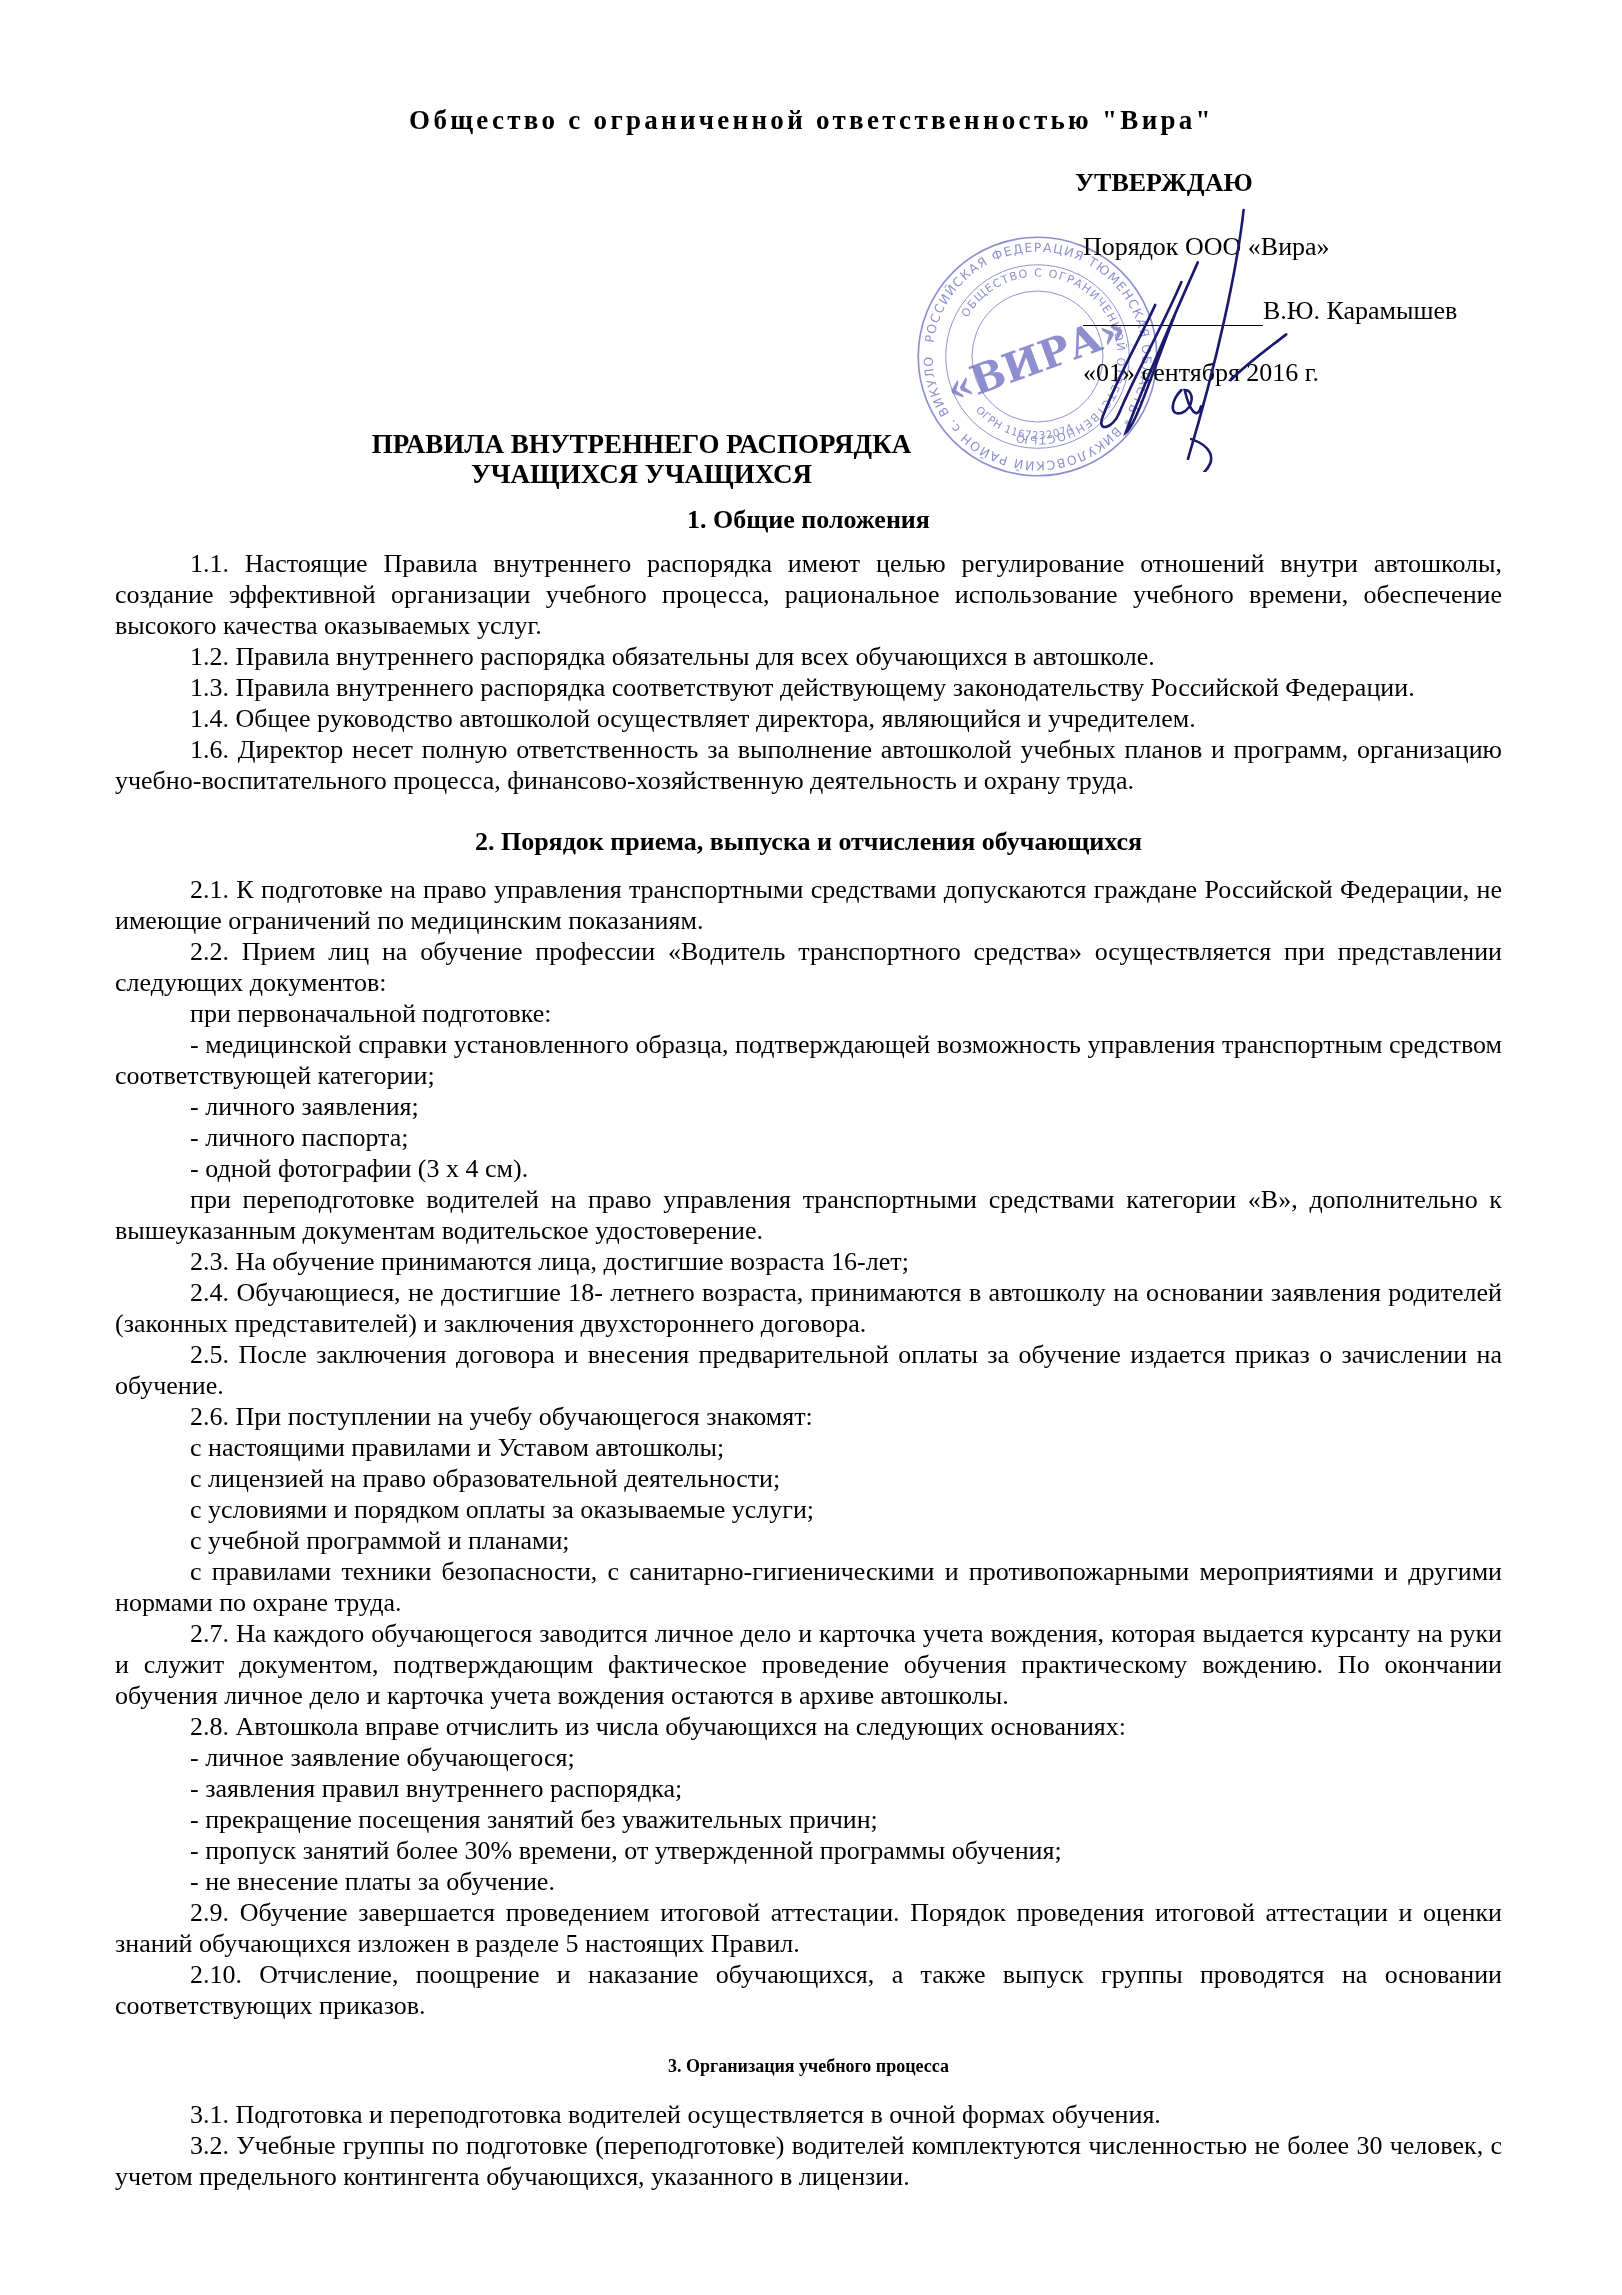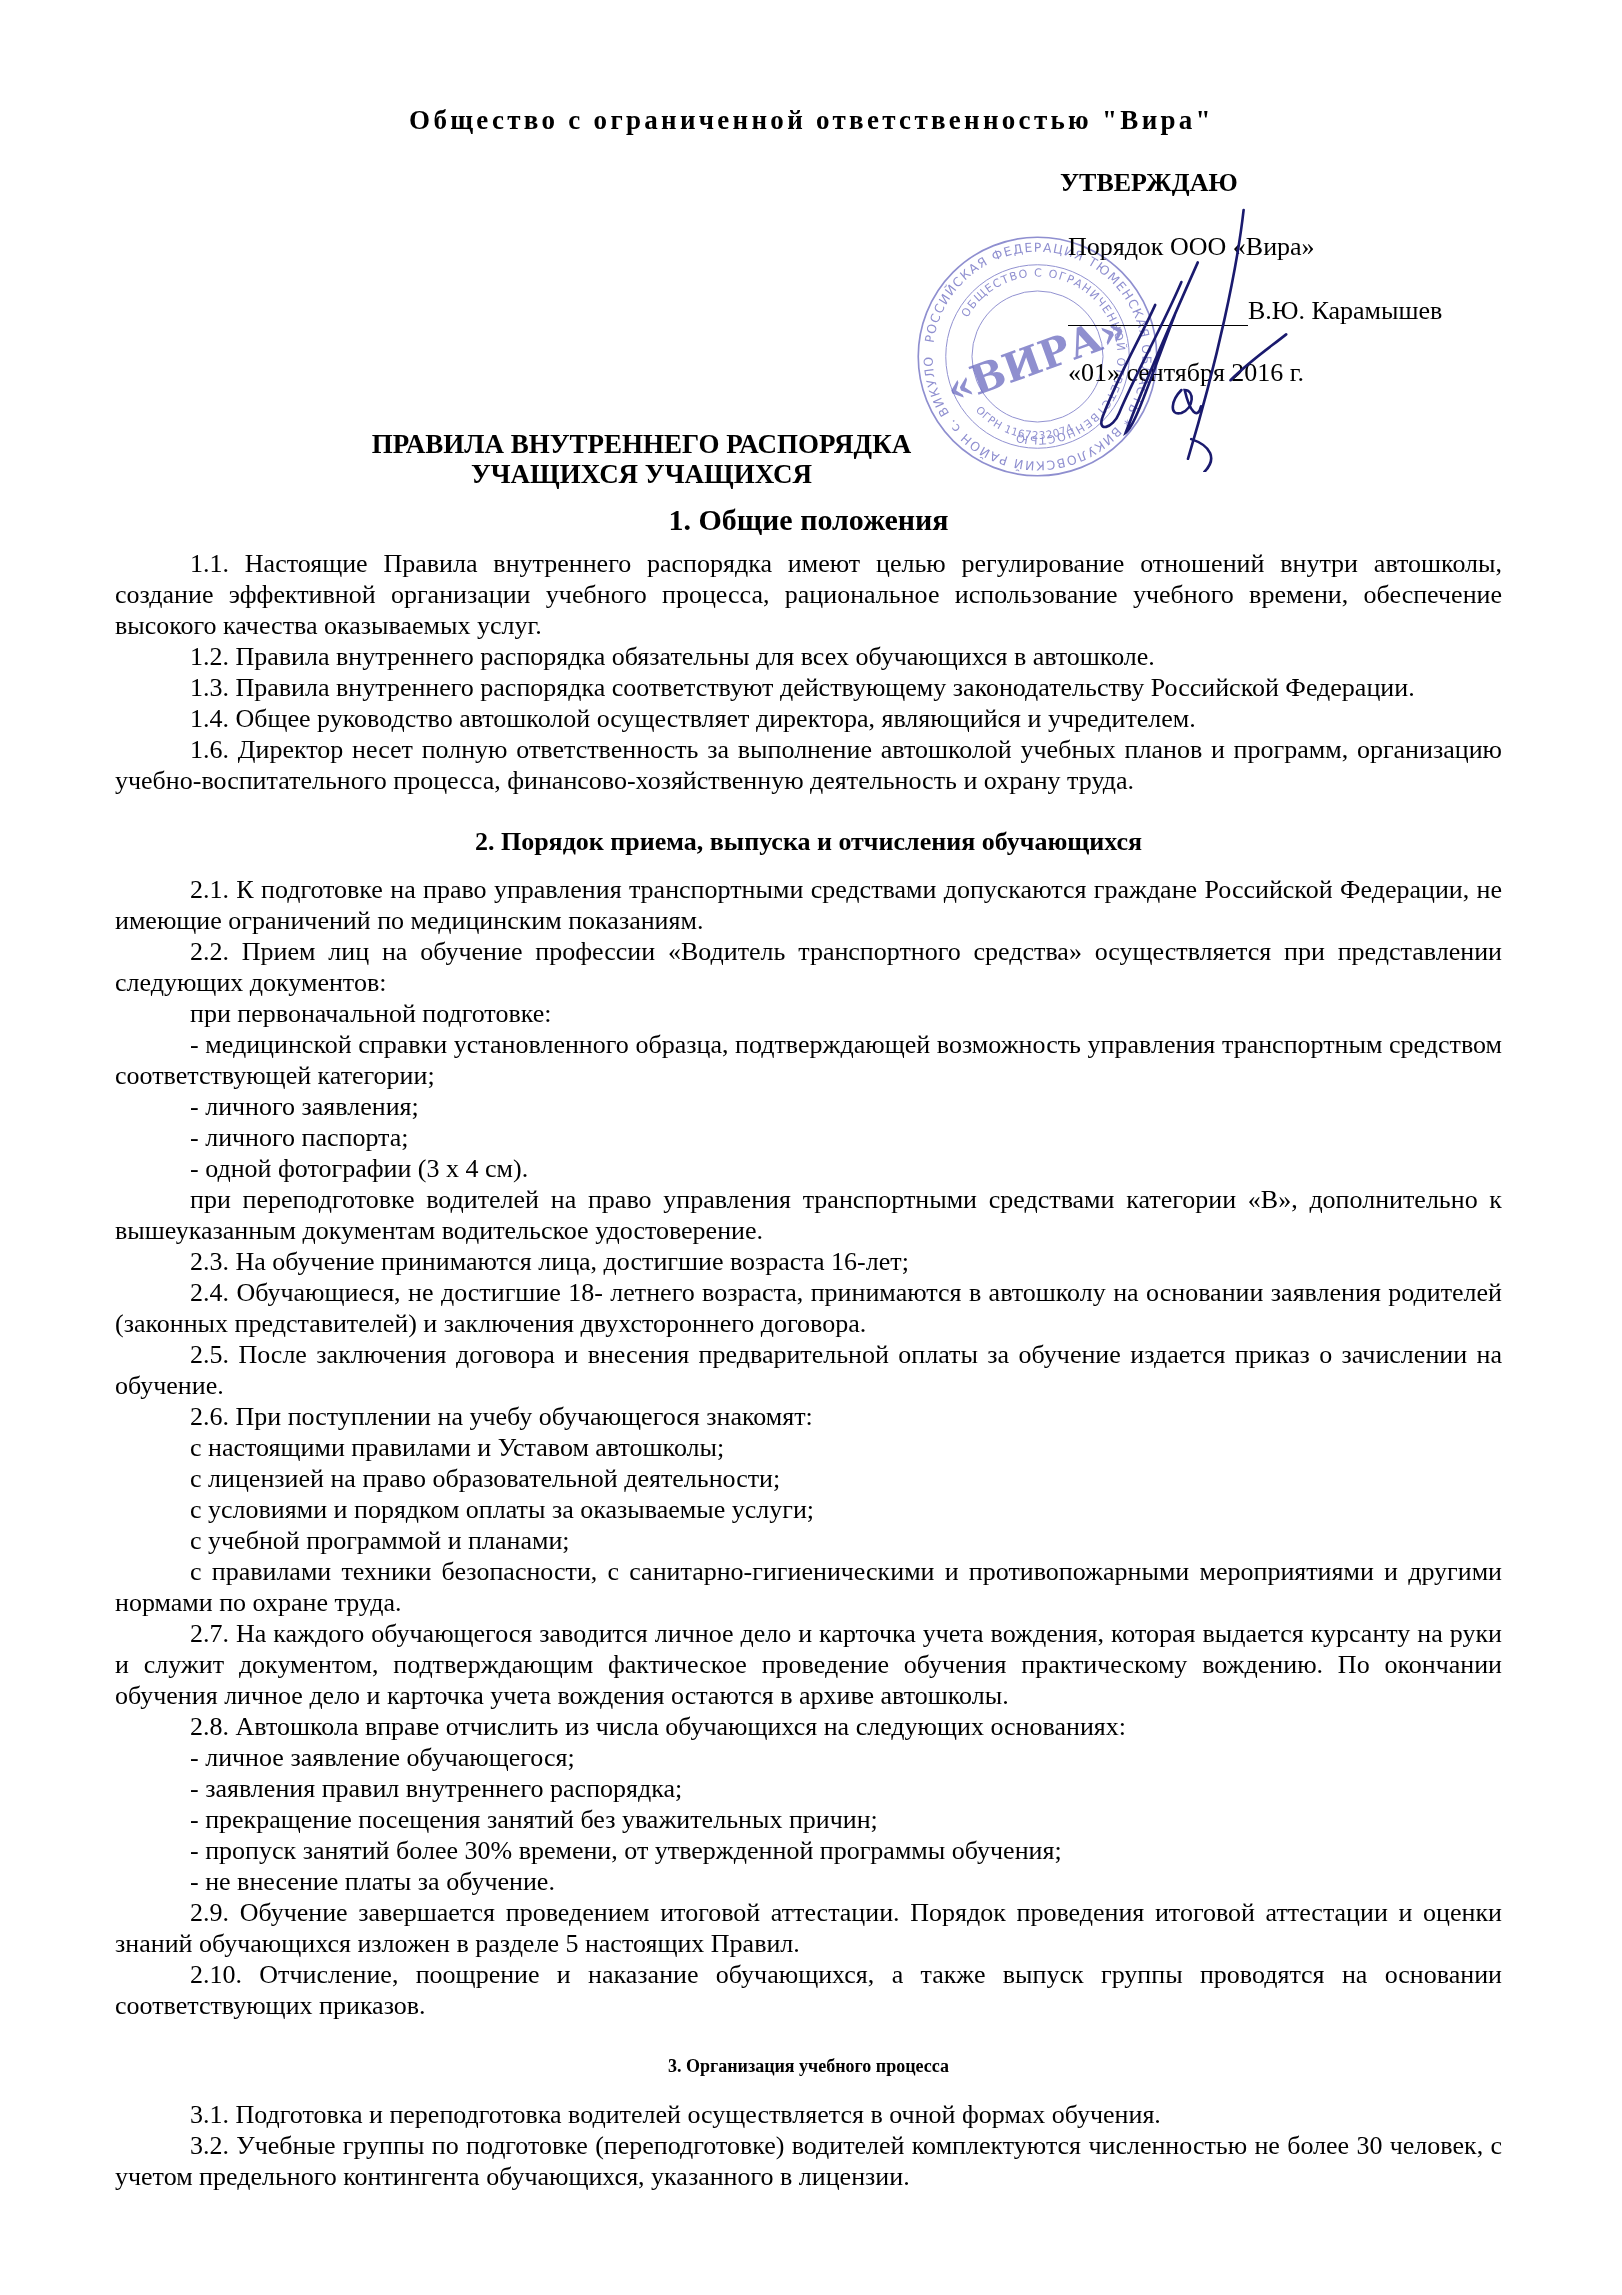--- a/index.html
+++ b/index.html
@@ -2,21 +2,21 @@
 <html style="font-size:10.5px"><head>
 <meta charset="utf-8">
 <style>
   html, body { margin: 0; padding: 0; background: #ffffff; }
   body { width: 1623px; height: 2295px; position: relative; overflow: hidden;
          font-family: "Liberation Serif", "DejaVu Serif", serif; color: #000; }
   .org-title { position: absolute; top: 105px; left: 0; width: 1623px; text-align: center;
                font-size: 27px; font-weight: bold; letter-spacing: 3.3px; }
   .approve { position: absolute; left: 1060px; top: 167px; font-size: 26px; line-height: 31px; }
   .approve .heading { font-weight: bold; }
-  .approve .row { position: absolute; white-space: nowrap; }
+  .approve .row { position: absolute; white-space: nowrap; margin-left: 15px; }
   .sig-line { display: inline-block; width: 180px; border-bottom: 1.3px solid #000; height: 25px; vertical-align: bottom; }
   .stamp { position: absolute; left: 913px; top: 232px; width: 249px; height: 249px; }
   .signature { position: absolute; left: 1021px; top: 164px; width: 275px; height: 308px; }
   .doc-title { position: absolute; top: 429px; left: 0; width: 1283px; text-align: center;
                font-size: 27px; font-weight: bold; line-height: 30px; }
   .content { position: absolute; top: 504px; left: 115px; width: 1387px; font-size: 26px; line-height: 31px; }
   .sec-head { text-align: center; font-weight: bold; margin: 0; }
   .sec-head.first { margin-bottom: 13px; }
   .sec-head.mid { margin-top: 30px; margin-bottom: 17px; }
   .p { margin: 0; text-align: justify; text-indent: 75px; }
@@ -66,21 +66,21 @@
       <path d="M260,420 C290,430 300,450 280,470"></path>
     </g>
   </svg>
 
   <div class="doc-title">
     <div>ПРАВИЛА ВНУТРЕННЕГО РАСПОРЯДКА</div>
     <div>УЧАЩИХСЯ  УЧАЩИХСЯ</div>
   </div>
 
   <div class="content">
-    <h2 class="sec-head first" style="font-size:30px;">1. Общие положения</h2>
+    <h2 class="sec-head first" style="font-size:26px;">1. Общие положения</h2>
     <p class="p">1.1. Настоящие Правила внутреннего распорядка имеют целью регулирование отношений внутри автошколы, создание эффективной организации учебного процесса, рациональное использование учебного времени, обеспечение высокого качества оказываемых услуг.</p>
     <p class="p">1.2. Правила внутреннего распорядка обязательны для всех обучающихся в автошколе.</p>
     <p class="p">1.3. Правила внутреннего распорядка соответствуют действующему законодательству Российской Федерации.</p>
     <p class="p">1.4. Общее руководство автошколой осуществляет директора, являющийся и учредителем.</p>
     <p class="p">1.6. Директор несет полную ответственность за выполнение автошколой учебных планов и программ, организацию учебно-воспитательного процесса, финансово-хозяйственную деятельность и охрану труда.</p>
 
     <h2 class="sec-head mid" style="font-size:26px;">2. Порядок приема, выпуска и отчисления обучающихся</h2>
     <p class="p">2.1. К подготовке на право управления транспортными средствами допускаются граждане Российской Федерации, не имеющие ограничений по медицинским показаниям.</p>
     <p class="p">2.2. Прием лиц на обучение профессии «Водитель транспортного средства» осуществляется при представлении следующих документов:</p>
     <p class="p">при первоначальной подготовке:</p>

